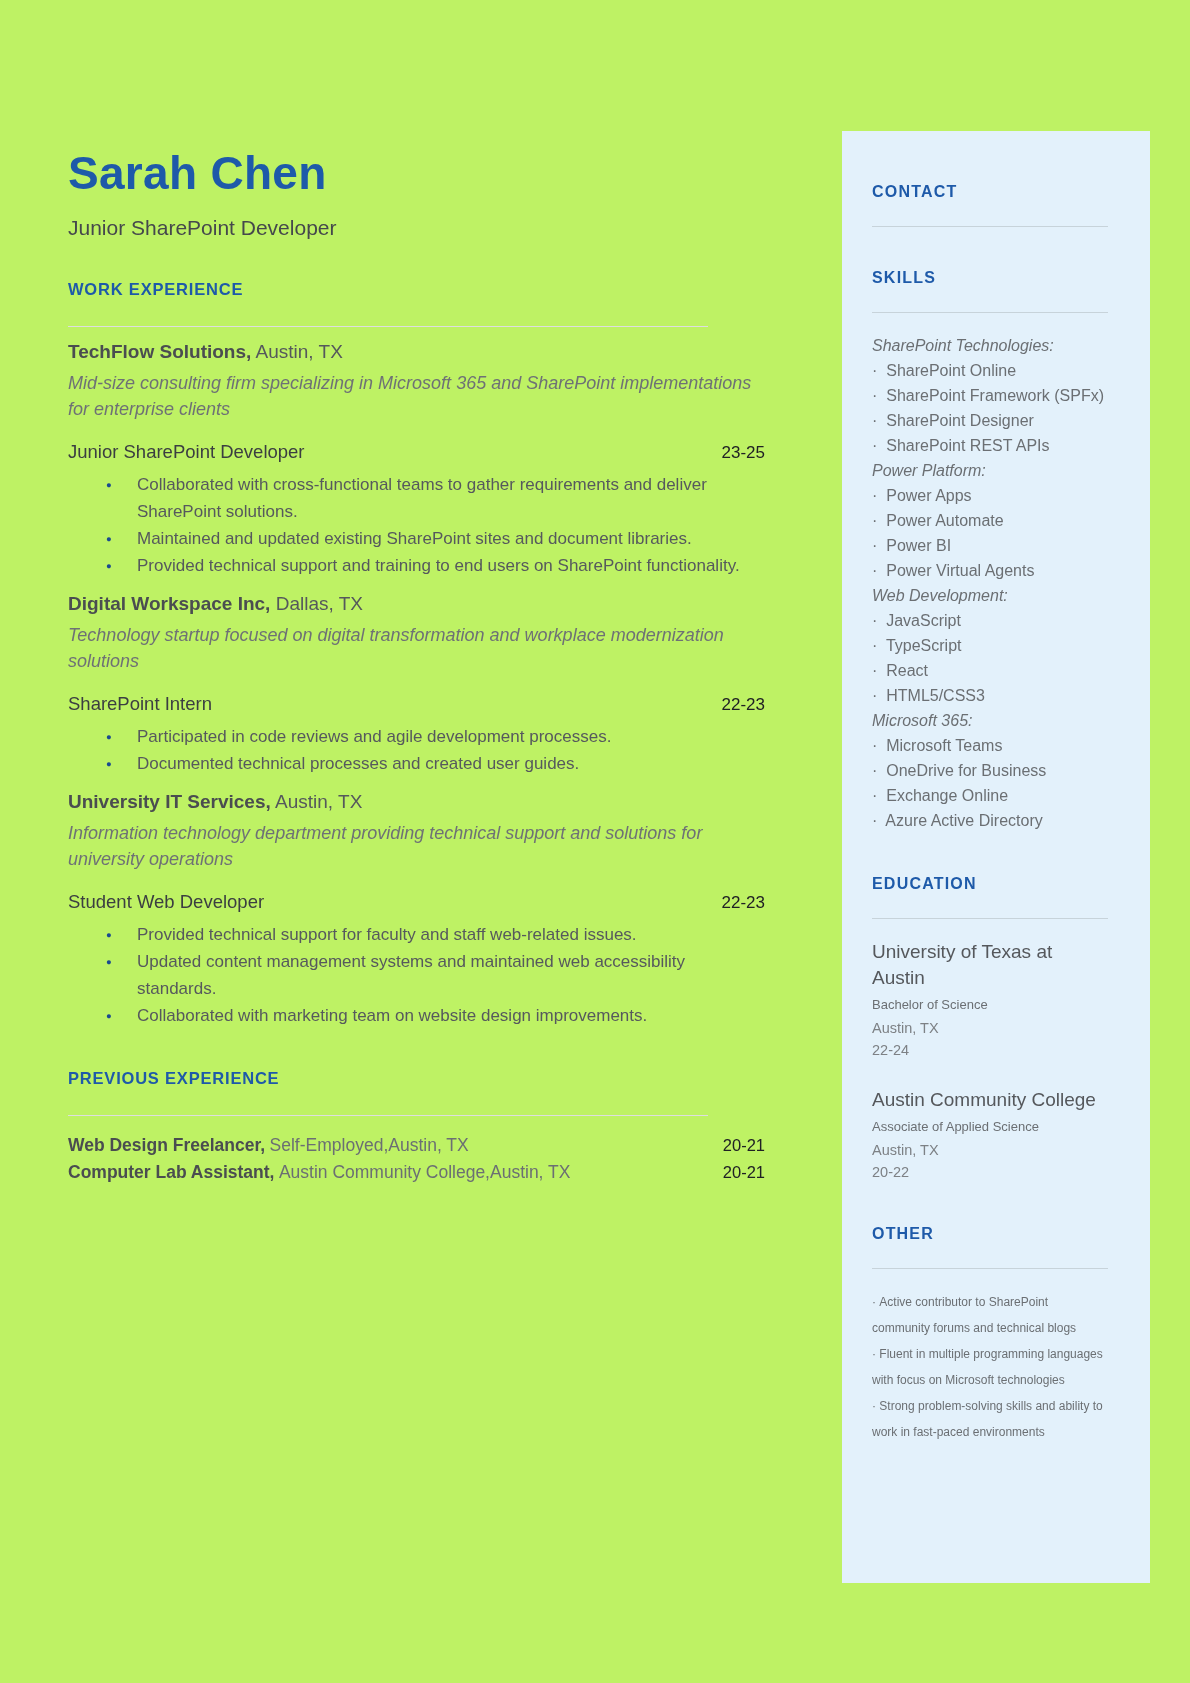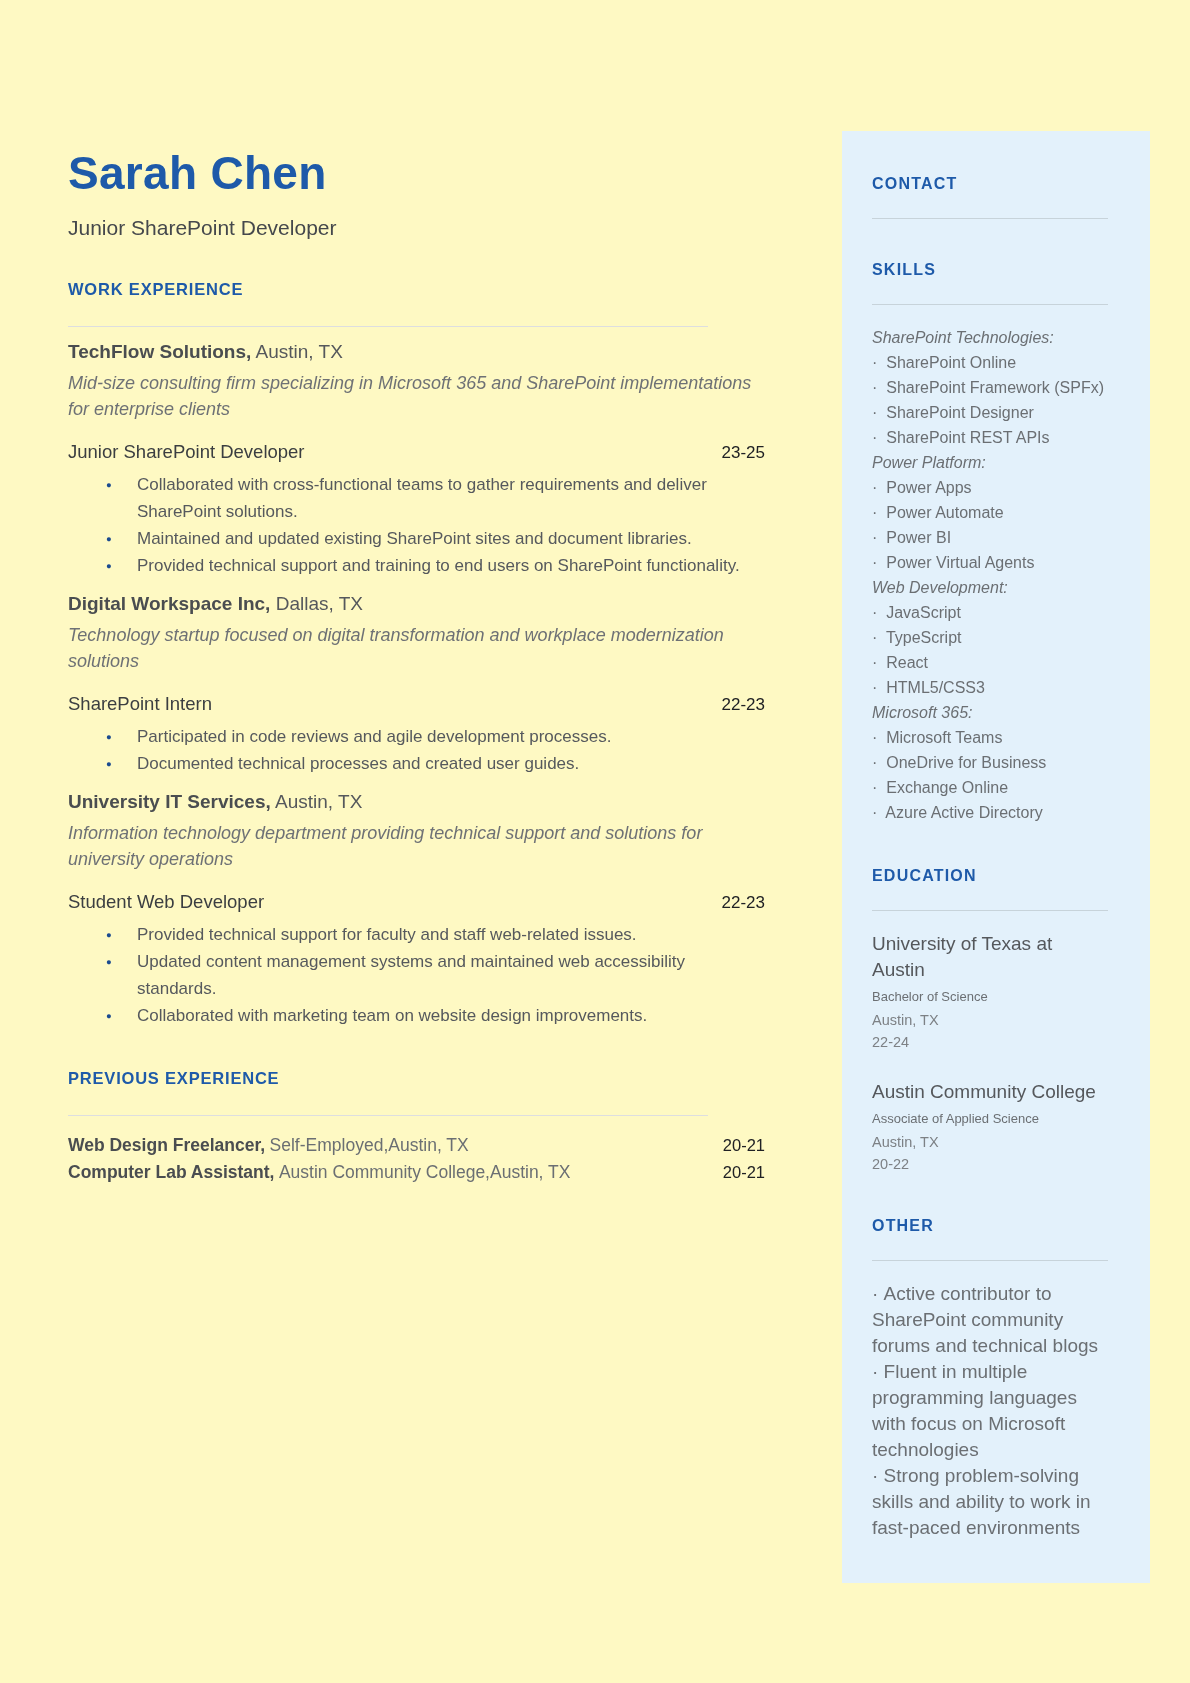--- a/index.html
+++ b/index.html
@@ -2,21 +2,21 @@
 <html><head>
 <meta charset="utf-8">
 <style>
   * { margin:0; padding:0; box-sizing:border-box; }
   html,body { background:#ffffff; }
   body {
     width:1190px; height:1683px;
     font-family:"Liberation Sans","DejaVu Sans",sans-serif;
     position:relative;
   }
-  .page { position:relative; width:1190px; height:1683px; background:#fef9c3; overflow:hidden; }
+  .page { position:relative; width:1190px; height:1683px; background:#bef264; overflow:hidden; }
 
   
   .main { position:absolute; left:68px; top:146px; width:697px; }
   .name { font-size:46px; font-weight:700; color:#1e5aa9; letter-spacing:.3px; }
   .subtitle { font-size:21px; color:#45484c; margin-top:16px; }
   .section-heading {
     font-size:16.5px; font-weight:700; color:#1e5aa9;
     letter-spacing:.8px; margin-top:40px;
   }
   .rule { border:none; border-top:1px solid #ddDEe0; width:640px; margin-top:27px; }
@@ -54,34 +54,34 @@
   
   .sidebar {
     position:absolute; left:842px; top:131px;
     width:308px; height:1452px;
     background:#e3f1fb;
     padding:36px 42px 0 30px;
   }
   .sb-heading { font-size:16px; font-weight:700; color:#1e5aa9; letter-spacing:1.2px; }
   .sb-rule { border:none; border-top:1px solid #c7d3da; margin:25px 0 20px; }
   .sb-section { margin-top:42px; }
-  .sb-section:first-child { margin-top:8px; }
+  .sb-section:first-child { margin-top:16px; }
 
   .contact-item { font-size:16px; color:#6b6f73; line-height:25px; }
 
   .skill-cat { font-style:italic; font-size:16px; color:#6b6f73; line-height:25px; }
   .skill-item { font-size:16px; color:#6b6f73; line-height:25px; }
 
   .school { margin-top:26px; }
   .school:first-child { margin-top:0; }
   .school-name { font-size:19px; color:#55585c; line-height:26px; }
   .school-degree { font-size:13px; color:#6b6f73; line-height:24px; margin-top:2px; }
   .school-small { font-size:14.5px; color:#7d8185; line-height:22px; }
 
-  .other-item { font-size:19px; color:#6b6f73; line-height:26px; }
+  .other-item { font-size:12px; color:#6b6f73; line-height:26px; }
 </style>
 </head>
 <body>
 
 <div class="page">
 
   <div class="main">
     <div class="name">Sarah Chen</div>
     <div class="subtitle">Junior SharePoint Developer</div>
 

